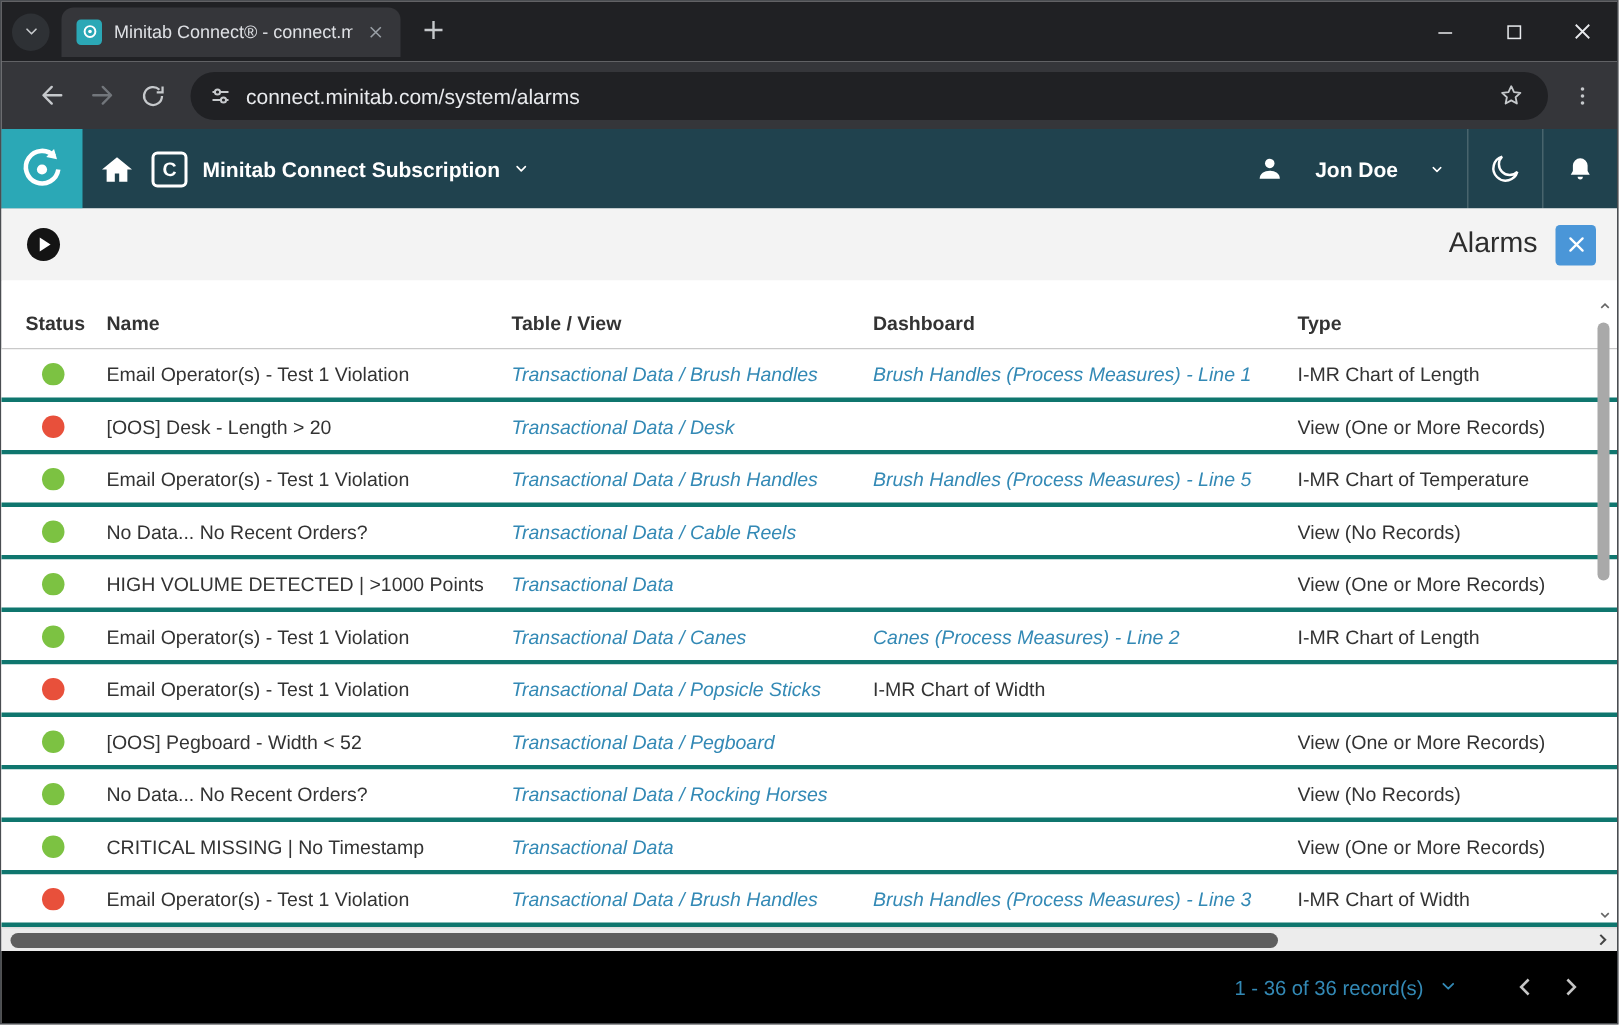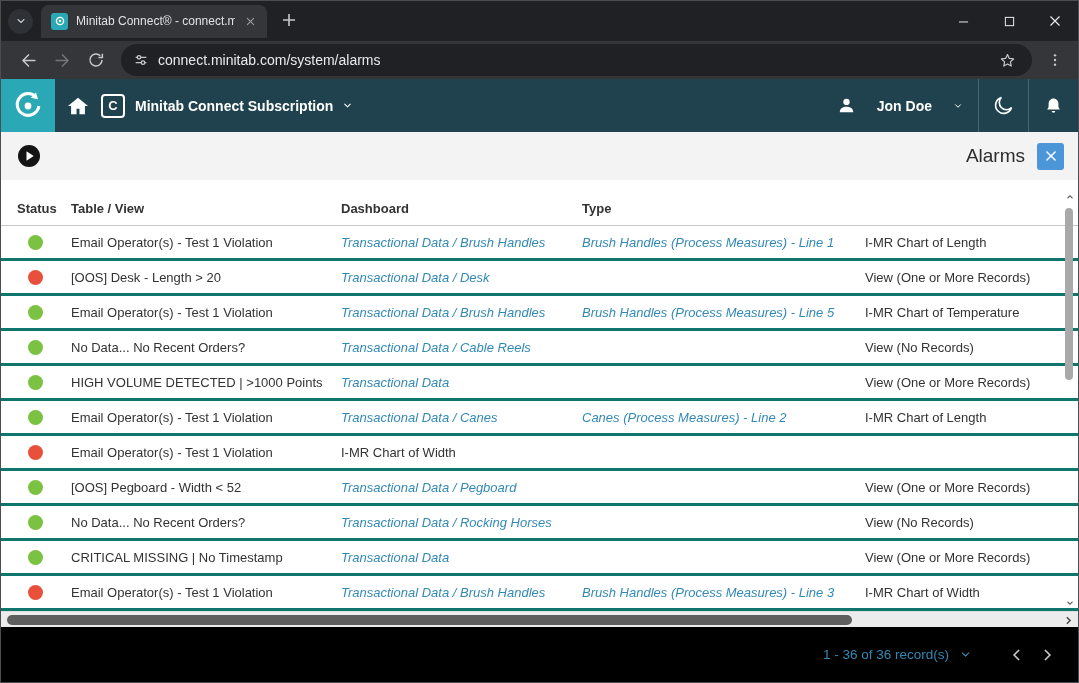--- a/index.html
+++ b/index.html
@@ -13,21 +13,21 @@
   .tab-search { width:25px; height:25px; border-radius:50%; background:#2e3135; display:flex; align-items:center; justify-content:center; margin-right:8px; }
   .tab { width:226px; height:33px; background:#35363a; border-radius:8px 8px 0 0; display:flex; align-items:center; padding:0 8px 0 10px; }
   .favicon { width:17px; height:17px; border-radius:3px; background:var(--accent,#2ba8b6); display:flex; align-items:center; justify-content:center; margin-right:8px; flex:0 0 auto; }
   .tab-title { color:#dfe1e5; font-size:12px; white-space:nowrap; overflow:hidden; flex:1; }
   .tab-close { width:18px; height:18px; display:flex; align-items:center; justify-content:center; border-radius:50%; margin-left:6px; flex:0 0 auto; }
   .newtab { width:30px; height:30px; margin:0 0 3px 7px; display:flex; align-items:center; justify-content:center; border-radius:50%; }
   .win-controls { margin-left:auto; display:flex; height:40px; }
   .win-btn { width:46px; height:40px; display:flex; align-items:center; justify-content:center; }
 
   
-  .toolbar { height:38px; background:#35363a; display:flex; align-items:center; padding:0 8px 0 10px; flex:0 0 auto; }
+  .toolbar { height:45px; background:#35363a; display:flex; align-items:center; padding:0 8px 0 16px; flex:0 0 auto; }
   .nav-btn { width:34px; height:34px; border-radius:50%; display:flex; align-items:center; justify-content:center; flex:0 0 auto; }
   .omnibox { flex:1; height:32px; margin:0 8px; background:#202124; border-radius:16px; display:flex; align-items:center; padding:0 12px; }
   .url { color:#e8eaed; font-size:14px; margin-left:9px; flex:1; white-space:nowrap; overflow:hidden; }
   .omni-star { width:26px; height:26px; display:flex; align-items:center; justify-content:center; flex:0 0 auto; }
   .menu-dots { width:30px; height:30px; display:flex; align-items:center; justify-content:center; flex:0 0 auto; }
 
   
   .appbar { height:53px; background:var(--header-bg,#20424e); display:flex; align-items:center; flex:0 0 auto; }
   .logo-box { width:54px; height:53px; background:var(--accent,#2ba8b6); display:flex; align-items:center; justify-content:center; flex:0 0 auto; }
   .home-btn { width:46px; height:53px; display:flex; align-items:center; justify-content:center; }
@@ -221,20 +221,21 @@
     <div class="panel-close">
       <svg width="14" height="14" viewBox="0 0 24 24">
           <path d="M5 5l14 14M19 5L5 19" stroke="#fff" stroke-width="2.6" stroke-linecap="round"></path>
         </svg>
     </div>
   </div>
 
   <div class="table-region">
     <div class="thead">
       <div class="th">Status</div>
+      <div class="th">Name</div>
       <div class="th">Table / View</div>
       <div class="th">Dashboard</div>
       <div class="th">Type</div>
     </div>
     <div class="tbody">
         <div class="trow">
           <div class="cell"><span class="dot" style="background:var(--green)"></span></div>
           <div class="cell">Email Operator(s) - Test 1 Violation</div>
           <div class="cell link">Transactional Data / Brush Handles</div>
           <div class="cell link">Brush Handles (Process Measures) - Line 1</div>
@@ -271,20 +272,21 @@
         <div class="trow">
           <div class="cell"><span class="dot" style="background:var(--green)"></span></div>
           <div class="cell">Email Operator(s) - Test 1 Violation</div>
           <div class="cell link">Transactional Data / Canes</div>
           <div class="cell link">Canes (Process Measures) - Line 2</div>
           <div class="cell">I-MR Chart of Length</div>
         </div>
         <div class="trow">
           <div class="cell"><span class="dot" style="background:var(--red)"></span></div>
           <div class="cell">Email Operator(s) - Test 1 Violation</div>
+          <div class="cell link">Transactional Data / Popsicle Sticks</div>
           <div class="cell">I-MR Chart of Width</div>
         </div>
         <div class="trow">
           <div class="cell"><span class="dot" style="background:var(--green)"></span></div>
           <div class="cell">[OOS] Pegboard - Width &lt; 52</div>
           <div class="cell link">Transactional Data / Pegboard</div>
           <div class="cell link"></div>
           <div class="cell">View (One or More Records)</div>
         </div>
         <div class="trow">

